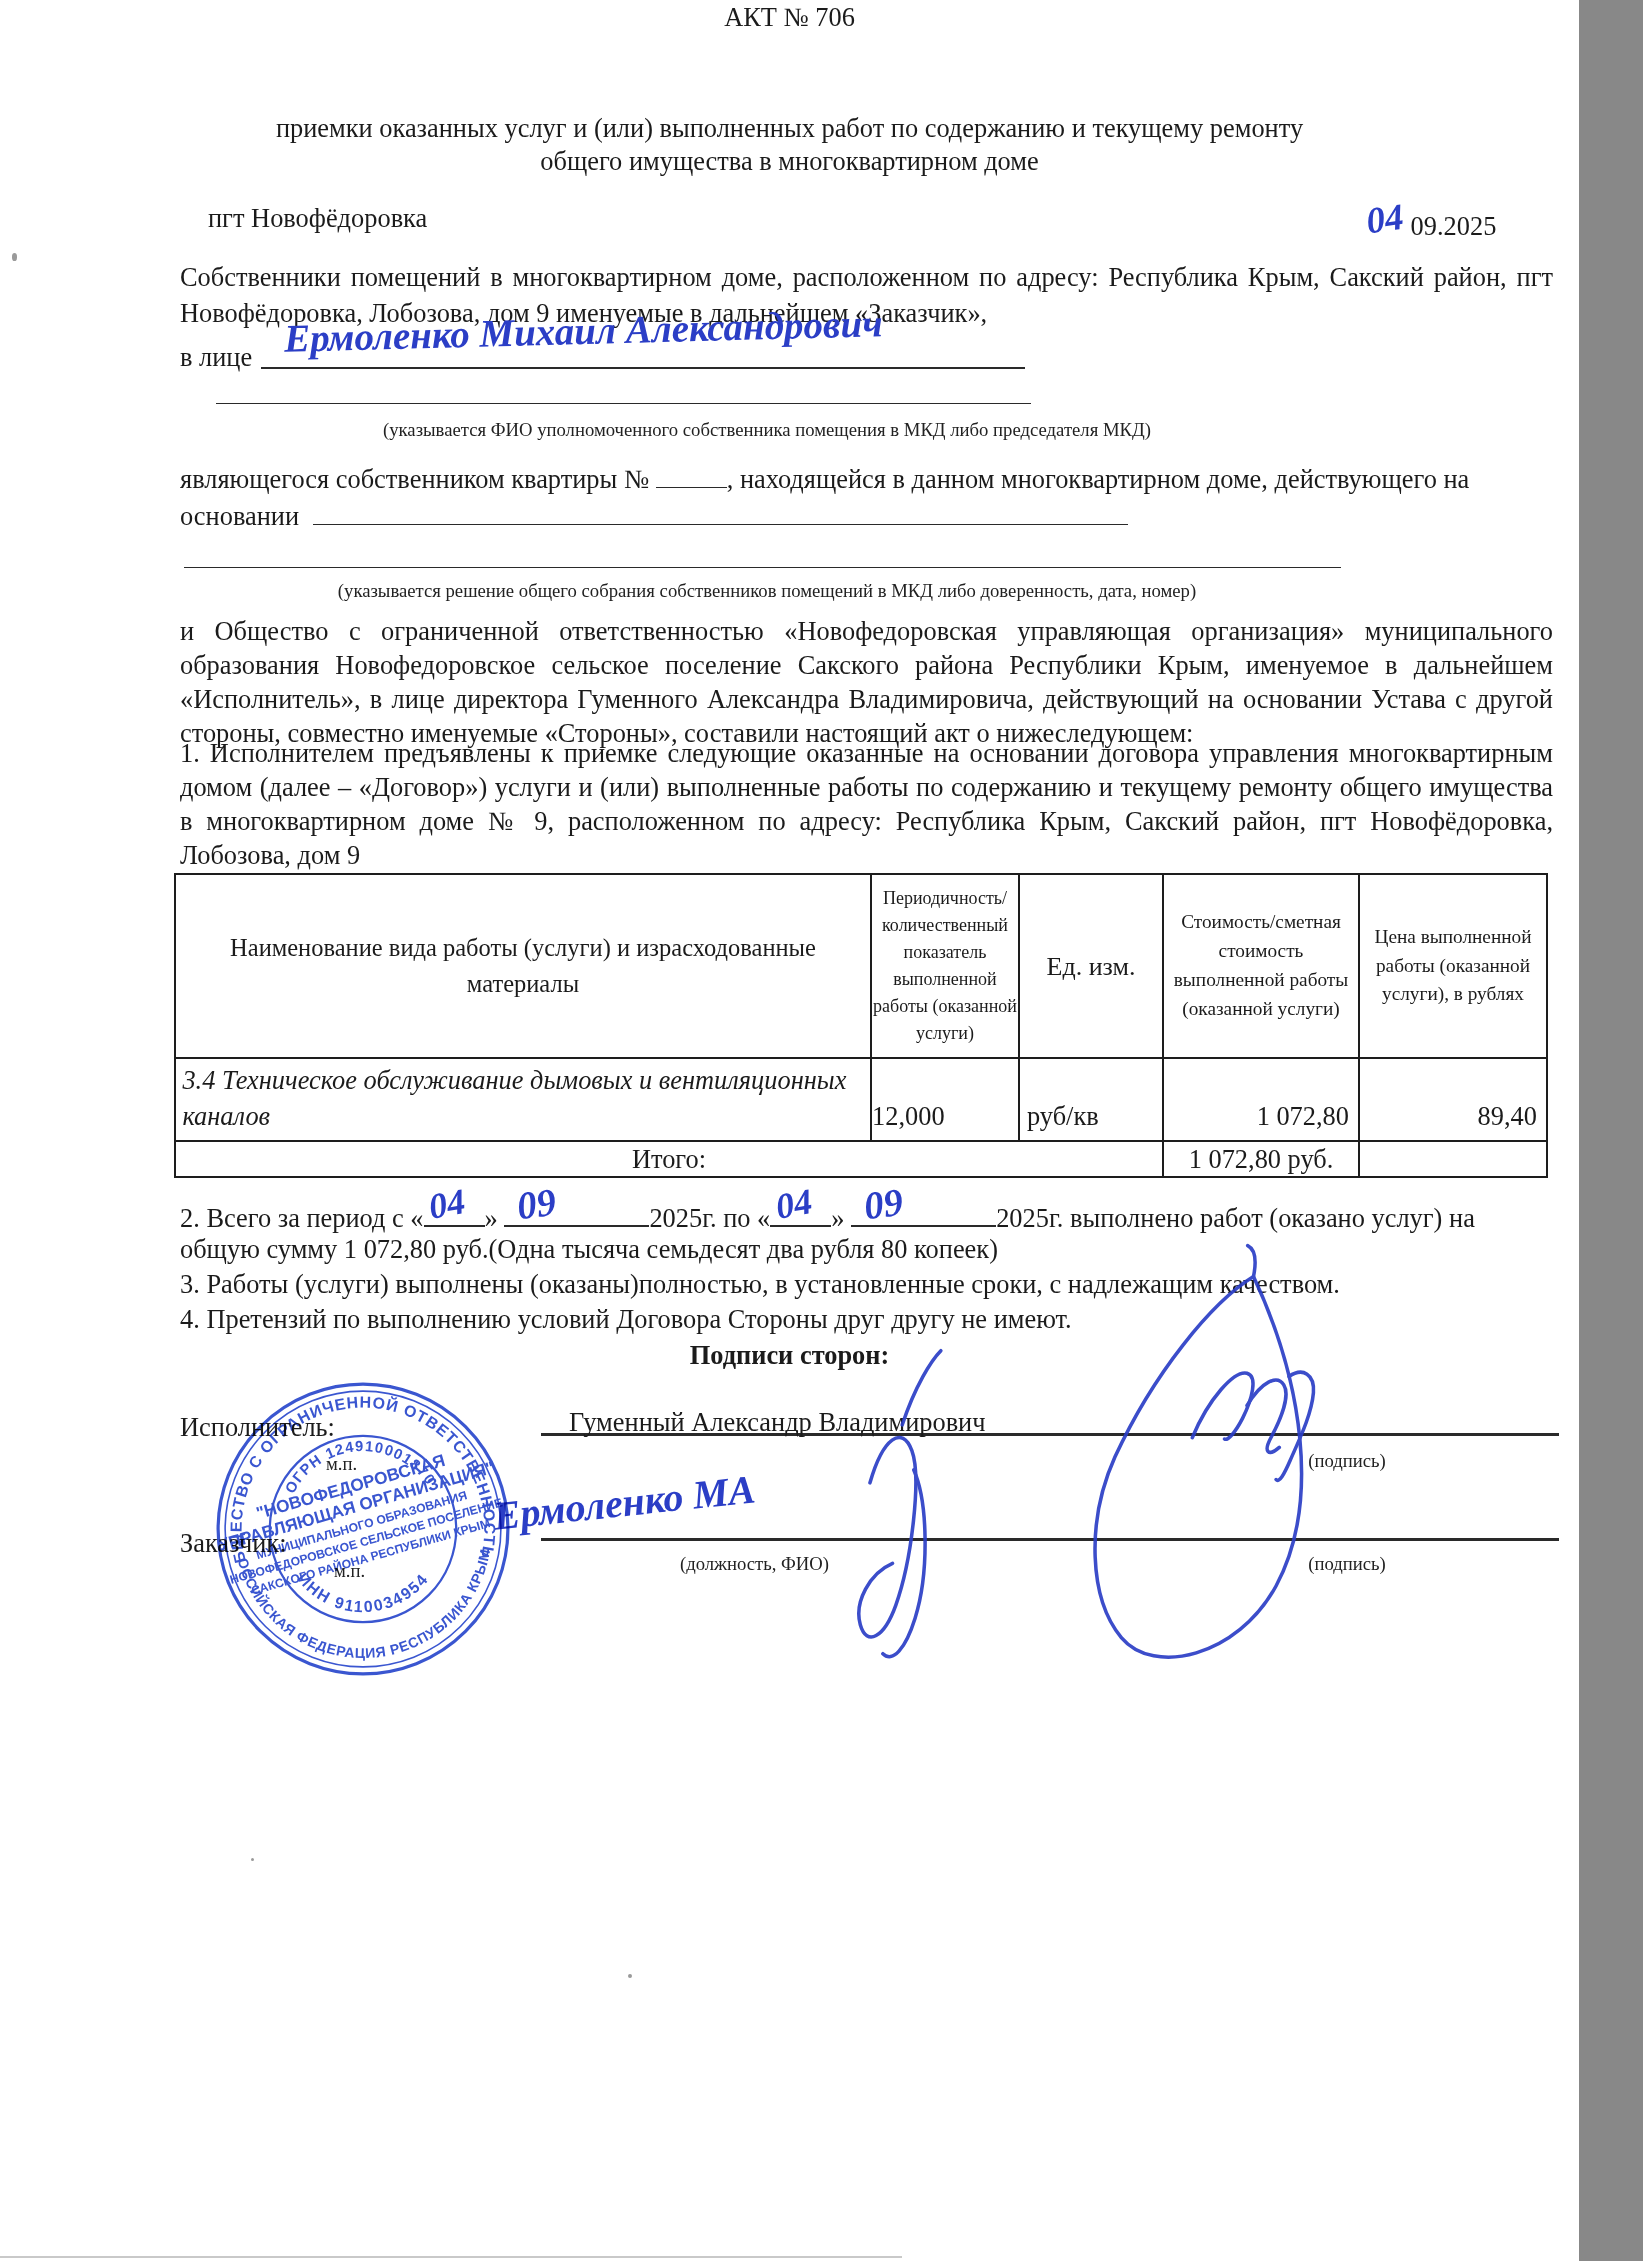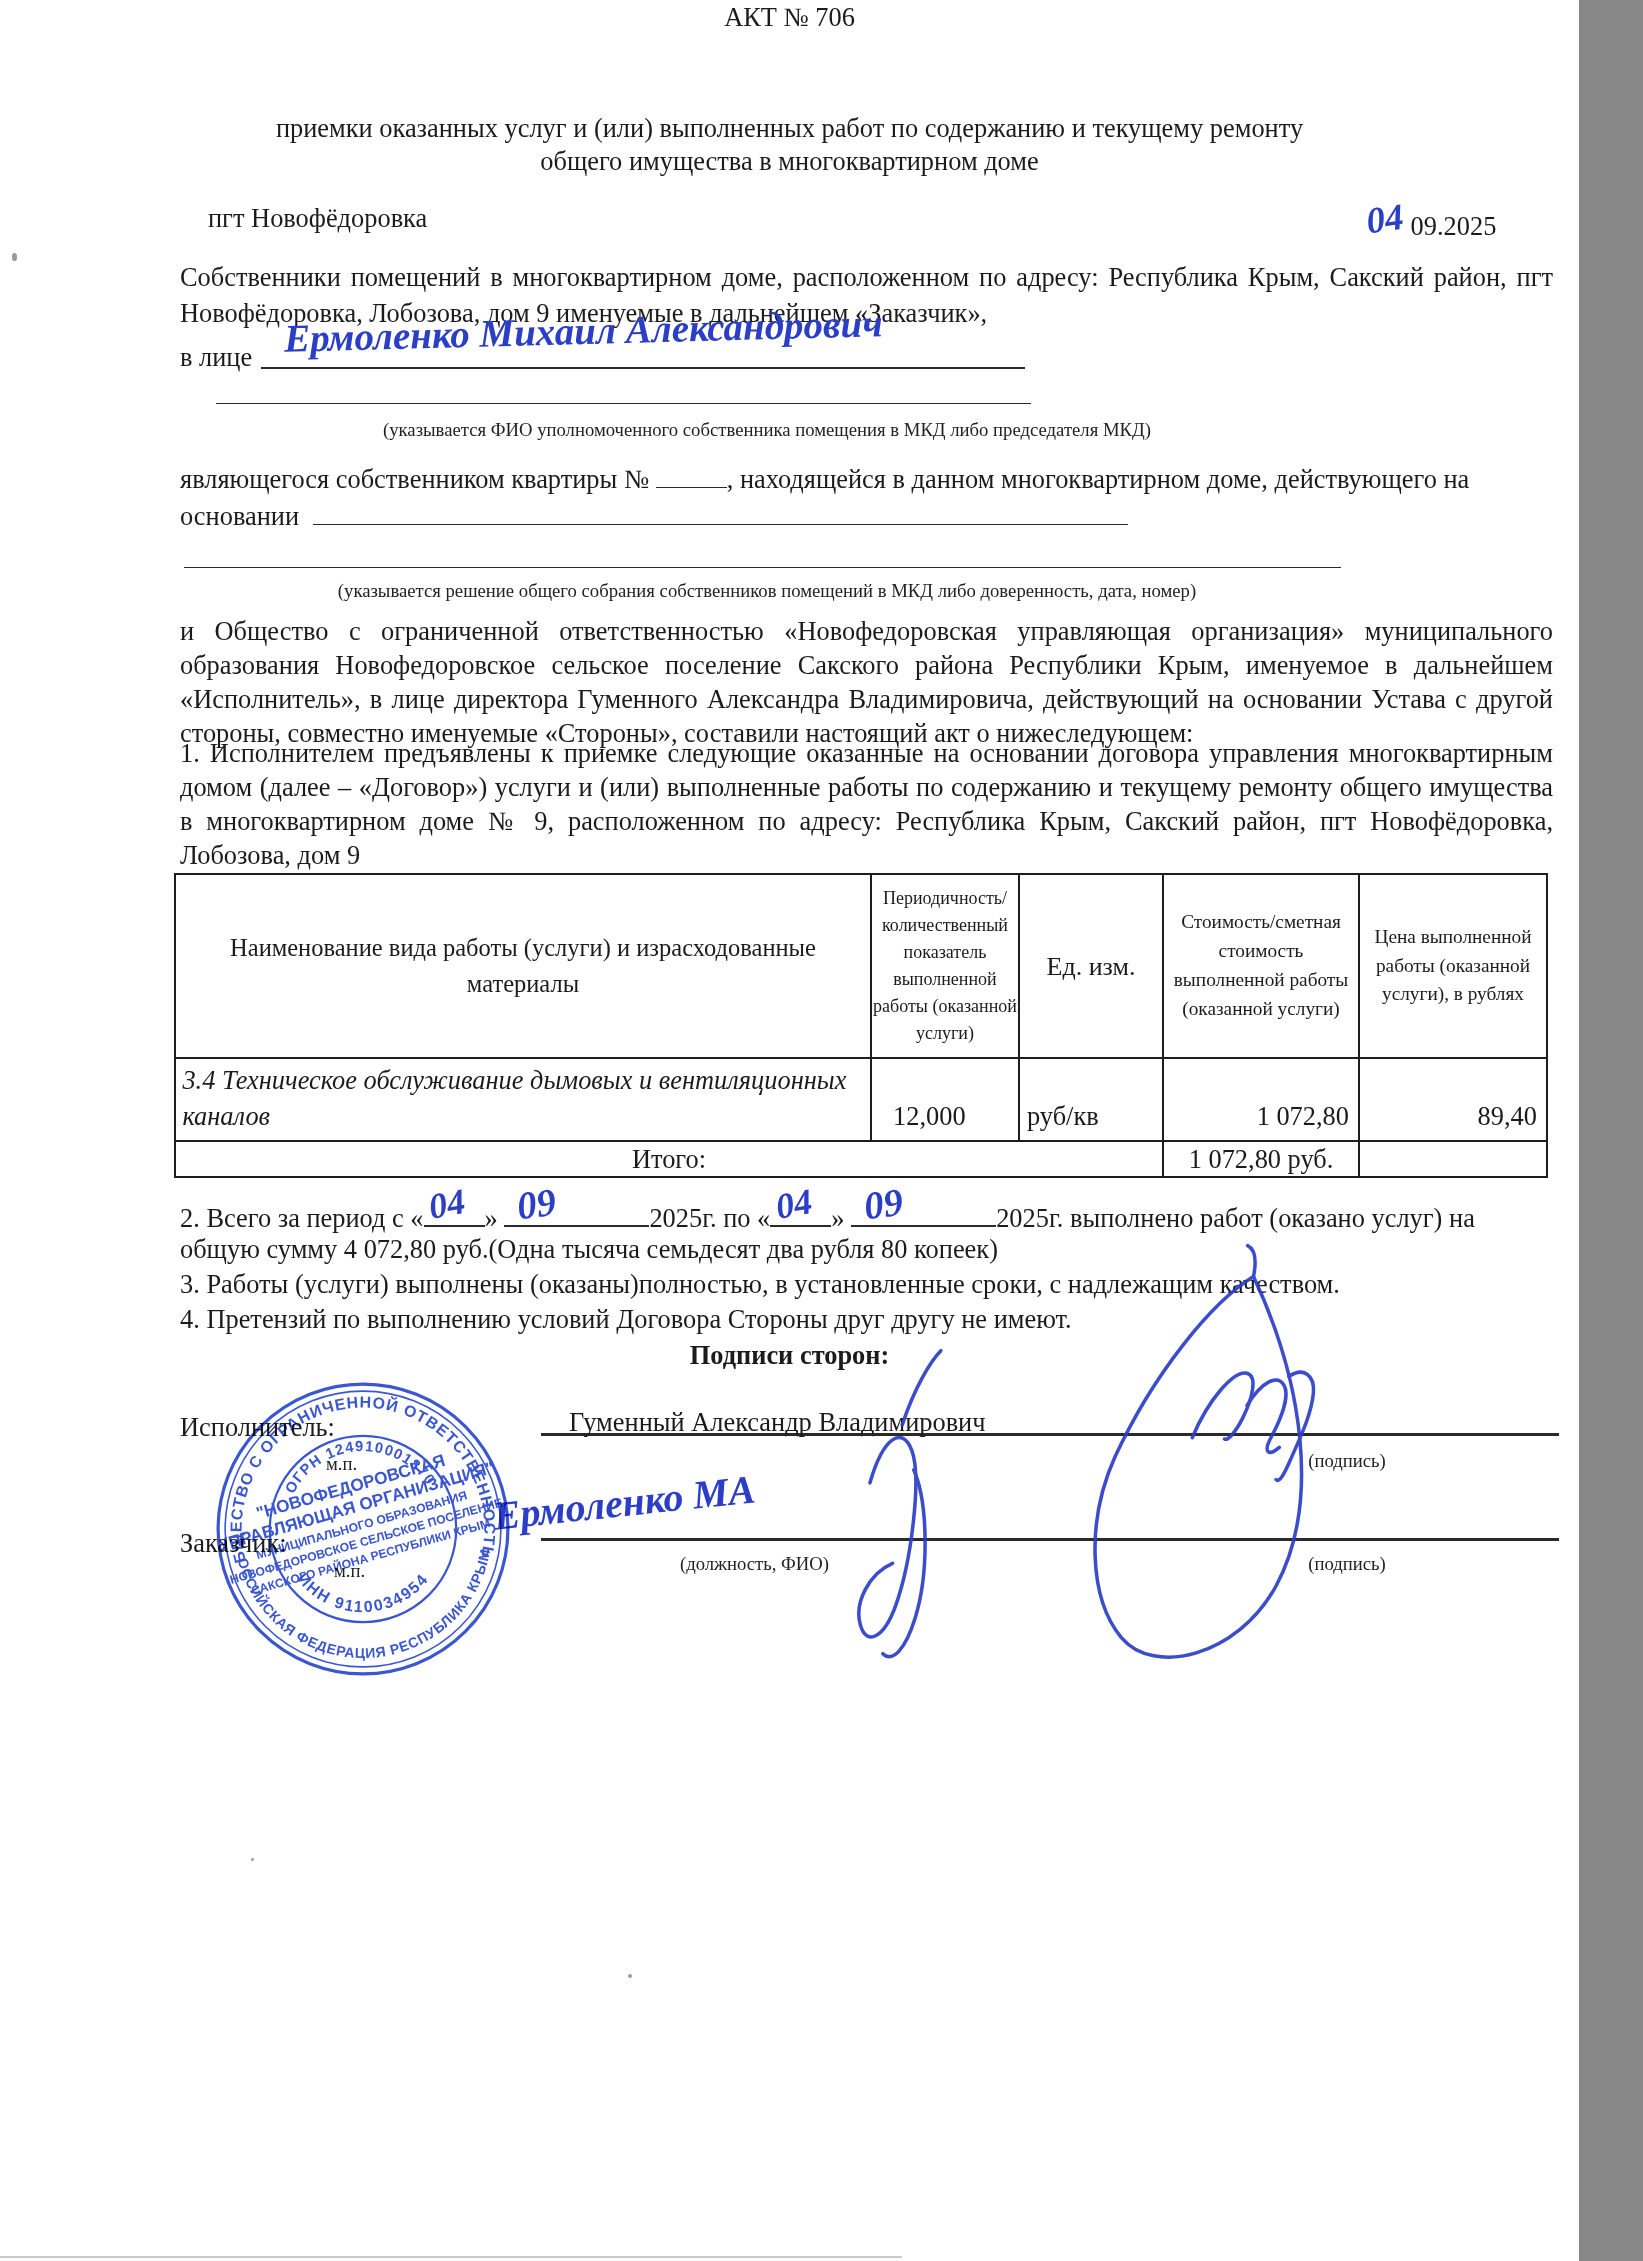--- a/index.html
+++ b/index.html
@@ -87,39 +87,39 @@
     <tbody>
         <tr style="height:184px;">
       <td class="hc h1">Наименование вида работы (услуги) и израсходованные материалы</td>
       <td class="hc h2">Периодичность/ количественный показатель выполненной работы (оказанной услуги)</td>
       <td class="hc h3">Ед. изм.</td>
       <td class="hc h4">Стоимость/сметная стоимость выполненной работы (оказанной услуги)</td>
       <td class="hc h4">Цена выполненной работы (оказанной услуги), в рублях</td>
     </tr>
     <tr style="height:83px;">
       <td class="name">3.4 Техническое обслуживание дымовых и вентиляционных каналов</td>
-      <td class="dcell" style="padding-left:21px;margin-top:12px;">12,000</td>
+      <td class="dcell" style="padding-left:0;margin-top:12px;">12,000</td>
       <td class="dcell" style="padding-left:7px;">руб/кв</td>
       <td class="dcell num">1 072,80</td>
       <td class="dcell num">89,40</td>
     </tr>
     <tr style="height:36px;">
       <td colspan="3" style="text-align:center;font-size:26.4px;">Итого:</td>
       <td style="text-align:center;font-size:26.4px;">1 072,80 руб.</td>
       <td></td>
     </tr>
   </tbody>
     </table>
 
   <div class="t" style="left:180px;top:1198px;">
     <span>2. Всего за период с «</span><span class="blank" style="width:61px;height:27px;"><span class="hw" style="position:absolute;left:5.2px;top:-17px;font-size:36px;transform:rotate(-10deg);">04</span></span><span>»</span>
     <span class="blank" style="width:145px;height:27px;"><span class="hw" style="position:absolute;left:13px;top:-19.3px;font-size:39px;transform:rotate(-8deg);">09</span></span><span>2025г. по «</span><span class="blank" style="width:61px;height:27px;"><span class="hw" style="position:absolute;left:5.2px;top:-17px;font-size:36px;transform:rotate(-10deg);">04</span></span><span>»</span>
     <span class="blank" style="width:145px;height:27px;"><span class="hw" style="position:absolute;left:13px;top:-19.3px;font-size:39px;transform:rotate(-8deg);">09</span></span><span>2025г. выполнено работ (оказано услуг) на</span>
   </div>
-  <div class="t" style="left:180px;top:1232px;">общую сумму 4 072,80 руб.(Одна тысяча семьдесят два рубля 80 копеек)</div>
+  <div class="t" style="left:180px;top:1232px;">общую сумму 1 072,80 руб.(Одна тысяча семьдесят два рубля 80 копеек)</div>
 
   <div class="t" style="left:180px;top:1267px;">3. Работы (услуги) выполнены (оказаны)полностью, в установленные сроки, с надлежащим качеством.</div>
   <div class="t" style="left:180px;top:1302px;">4. Претензий по выполнению условий Договора Стороны друг другу не имеют.</div>
 
   <div class="t c" style="left:0;right:0;top:1338px;font-weight:bold;">Подписи сторон:</div>
 
   <div class="t" style="left:180px;top:1410px;">Исполнитель:</div>
   <div class="t cap" style="left:326px;top:1452px;">м.п.</div>
   <div class="ul" style="left:541px;top:1396px;width:1018px;height:37px;border-bottom-width:3.2px;">
     <span class="t" style="left:0;top:9px;margin-left:28px;">Гуменный Александр Владимирович</span>

